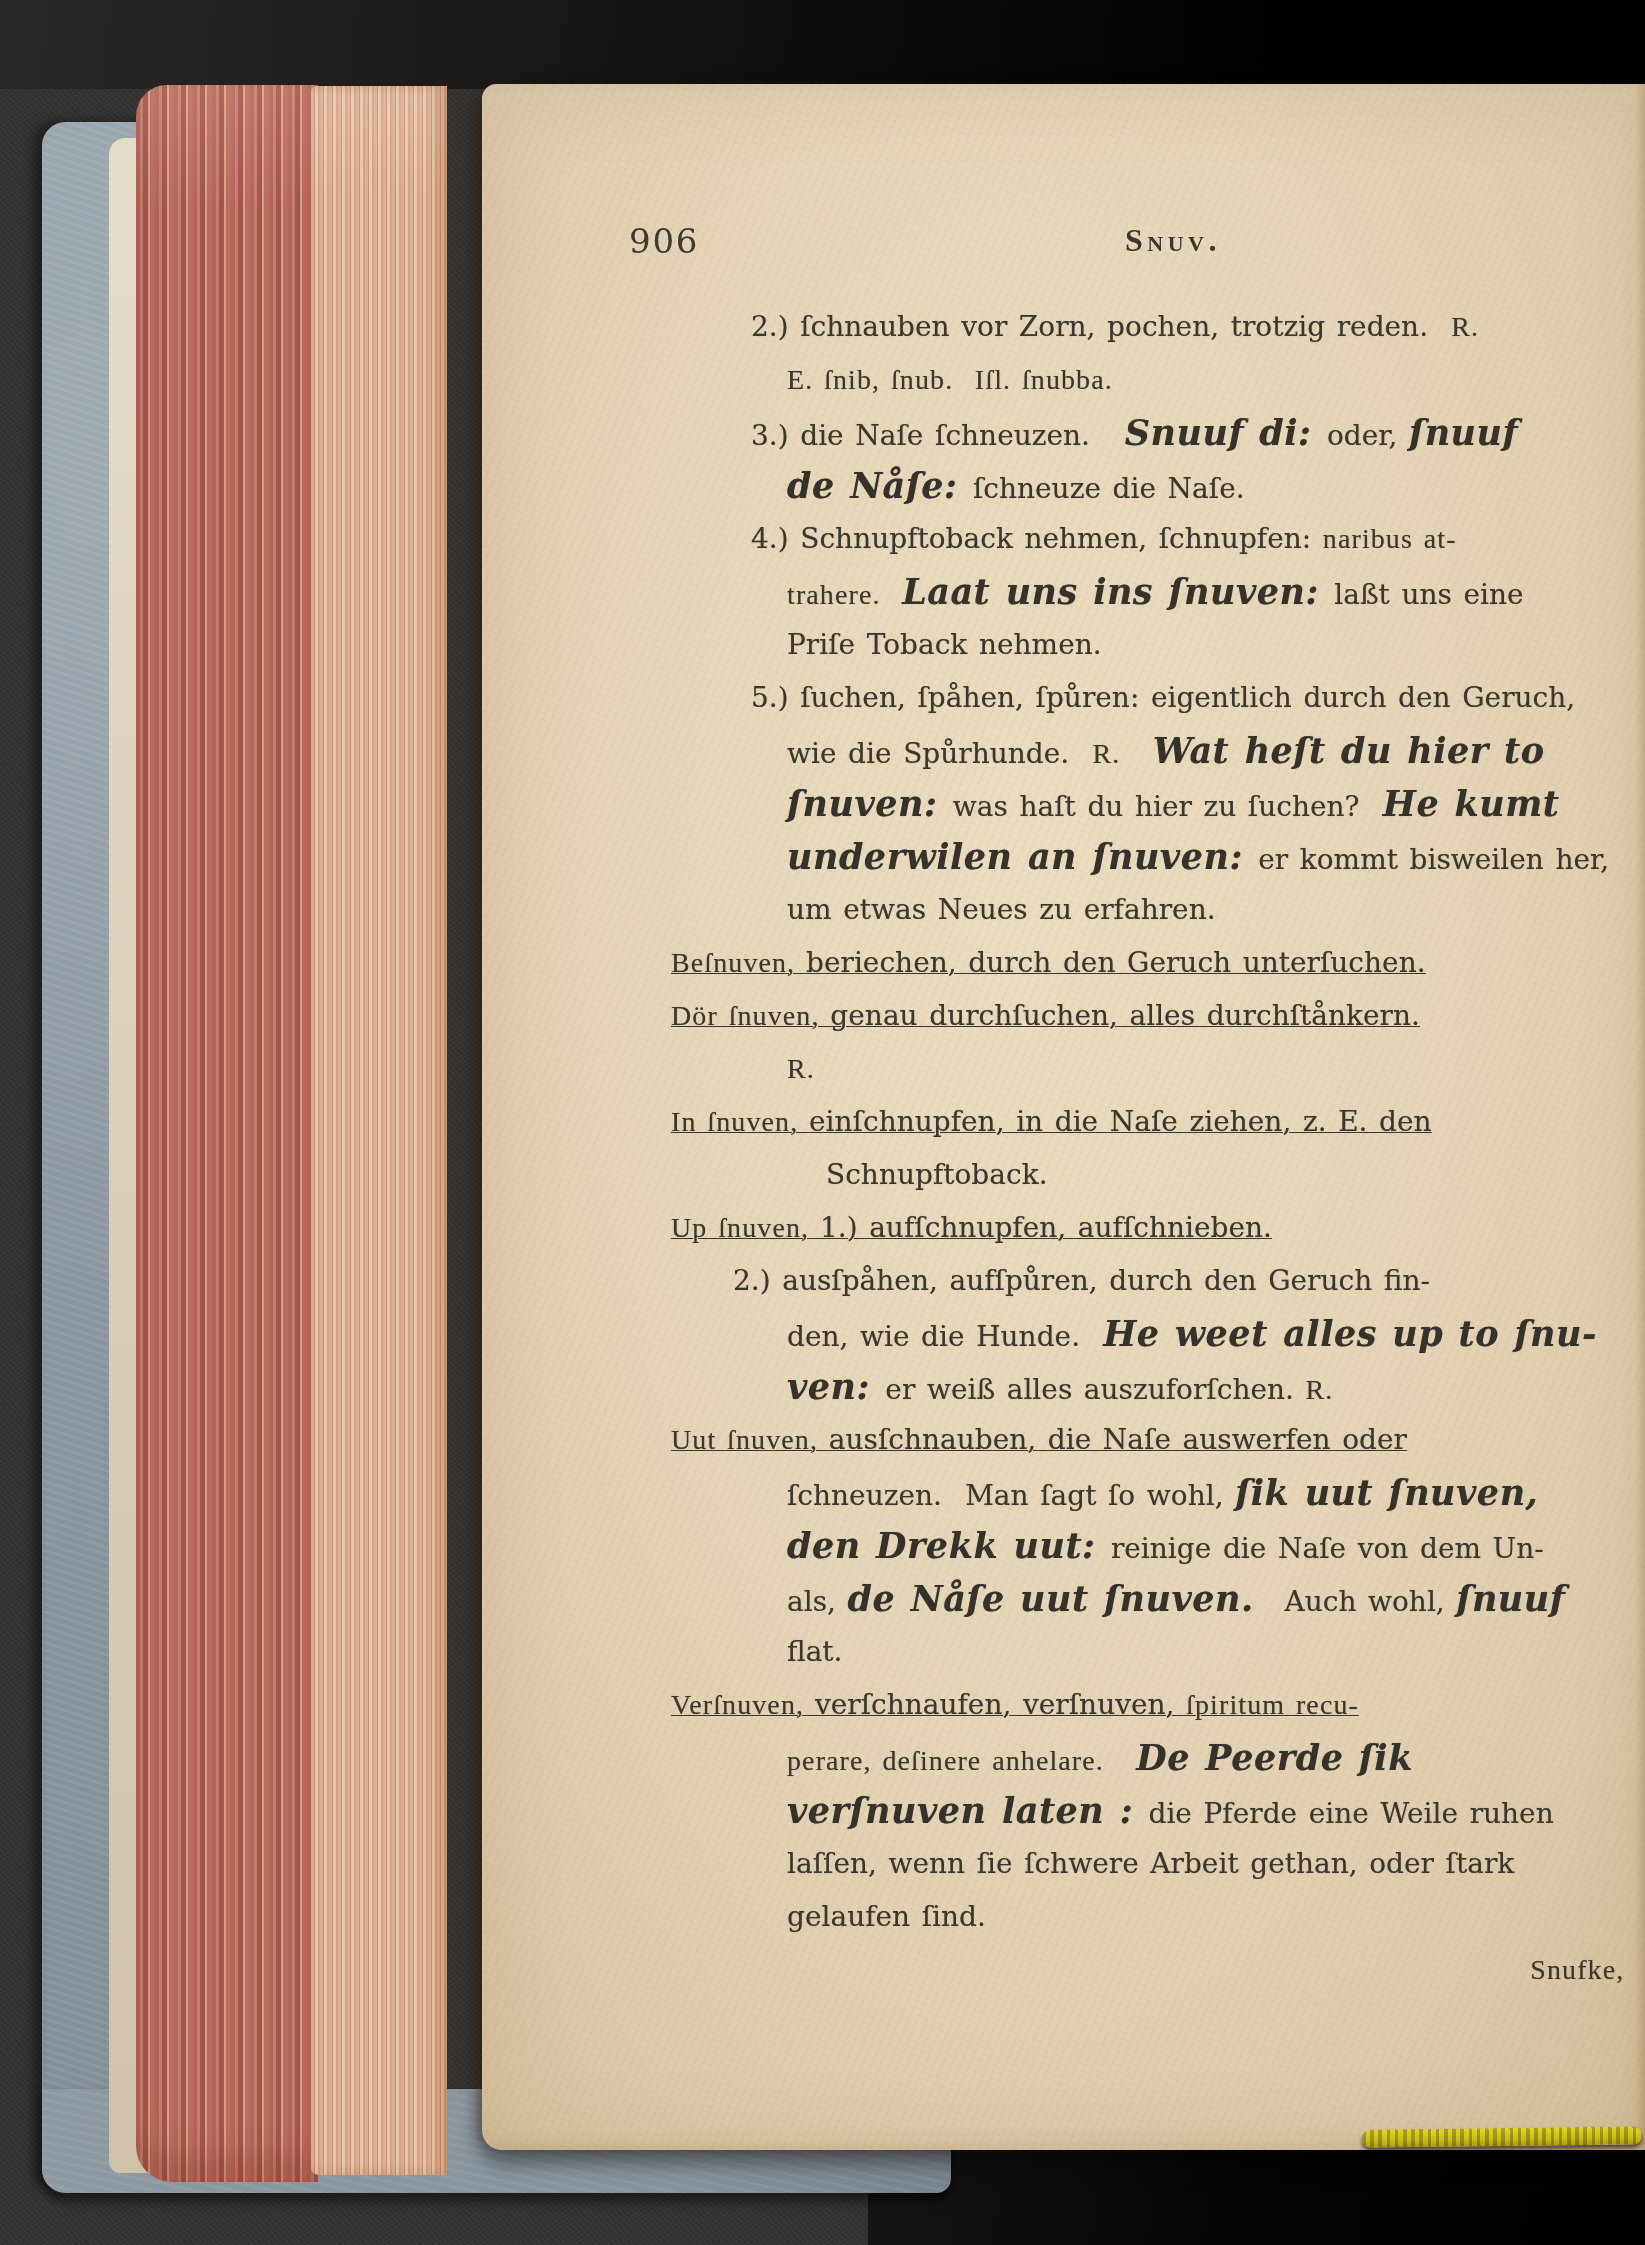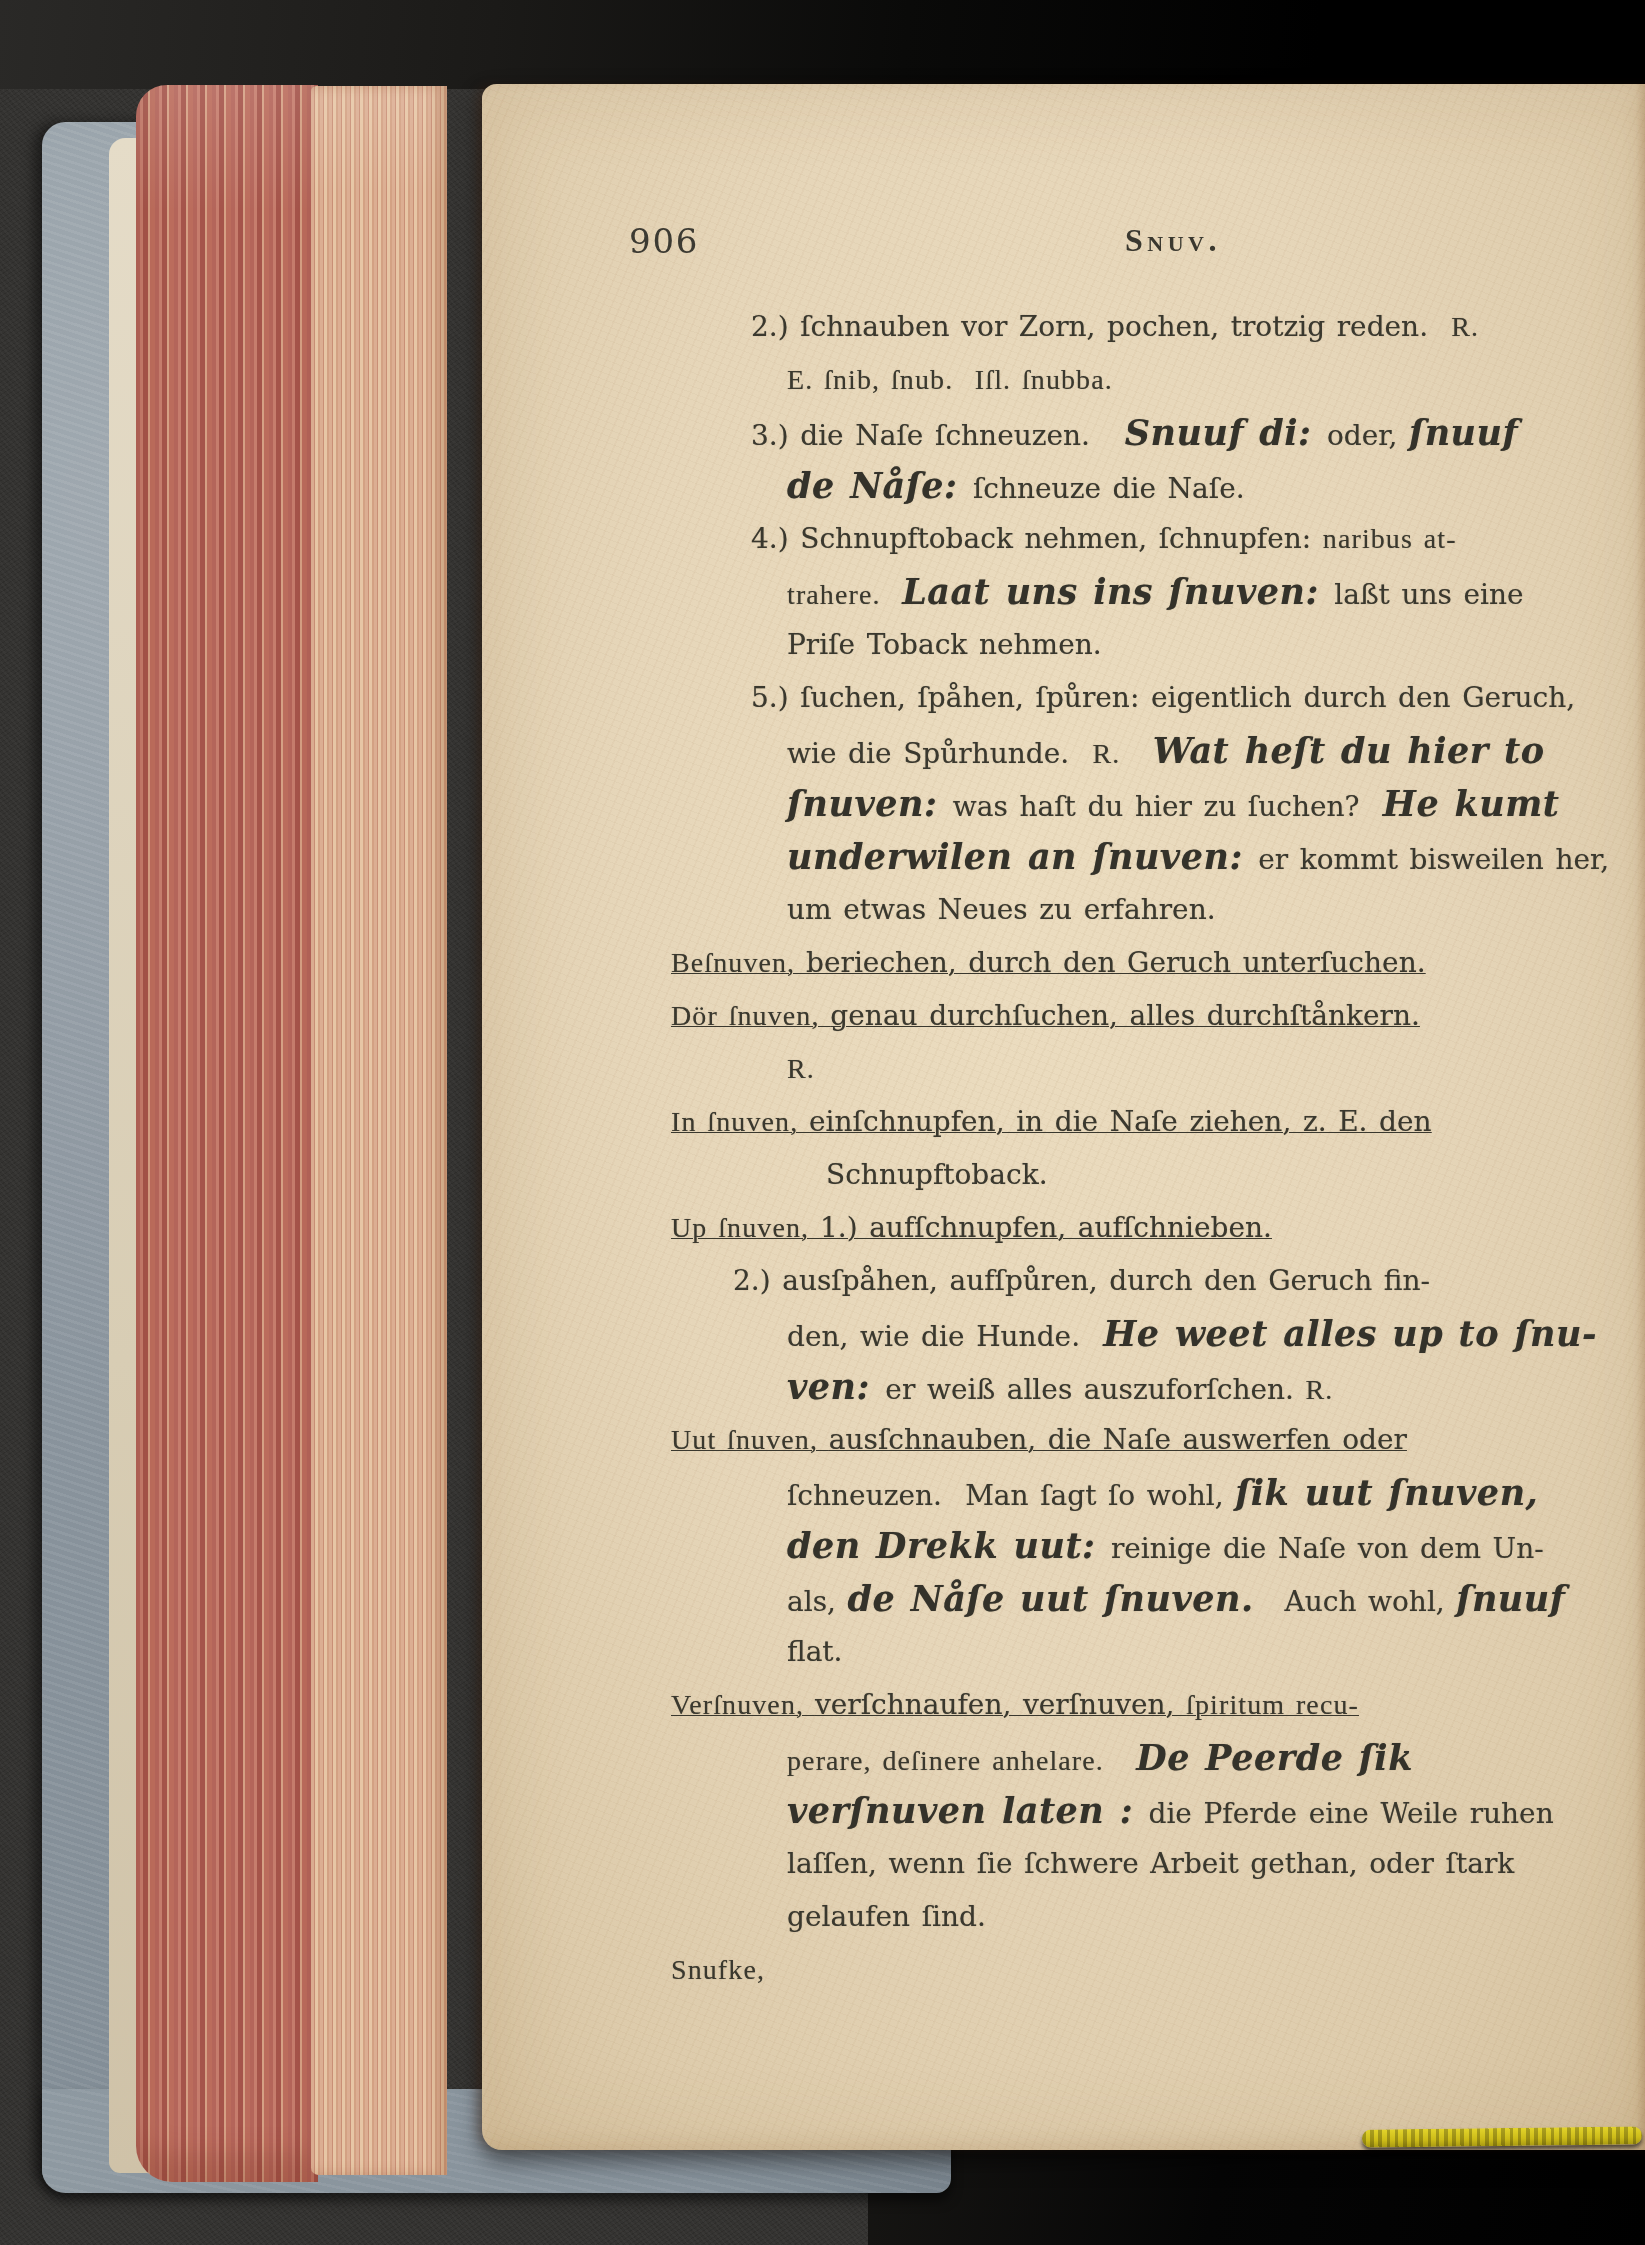--- a/index.html
+++ b/index.html
@@ -132,21 +132,21 @@
   }
   .tl{height:53px;line-height:53px;white-space:nowrap;}
   .seg-n{font-size:28px;}
   .seg-b{font-size:35px;font-weight:bold;letter-spacing:0.5px;color:#34322a;font-style:italic;}
   .seg-a{font-size:28px;font-family:"Liberation Serif", serif;letter-spacing:1.1px;}
   .ind-entry{padding-left:0;text-decoration:underline;}
   .ind-num{padding-left:80px;}
   .ind-sub{padding-left:62px;}
   .ind-hang{padding-left:116px;}
   .ind-deep{padding-left:155px;}
-  .ind-catch{padding-right:12.7px;}
+  .ind-catch{text-align:right;padding-right:12.7px;}
 </style>
 </head>
 <body>
 
 <div class="bg-noise"></div>
 <div class="top-band"></div>
 <div class="bottom-black"></div>
 
 <div class="cover-left"></div>
 <div class="cover-bottom"></div>

